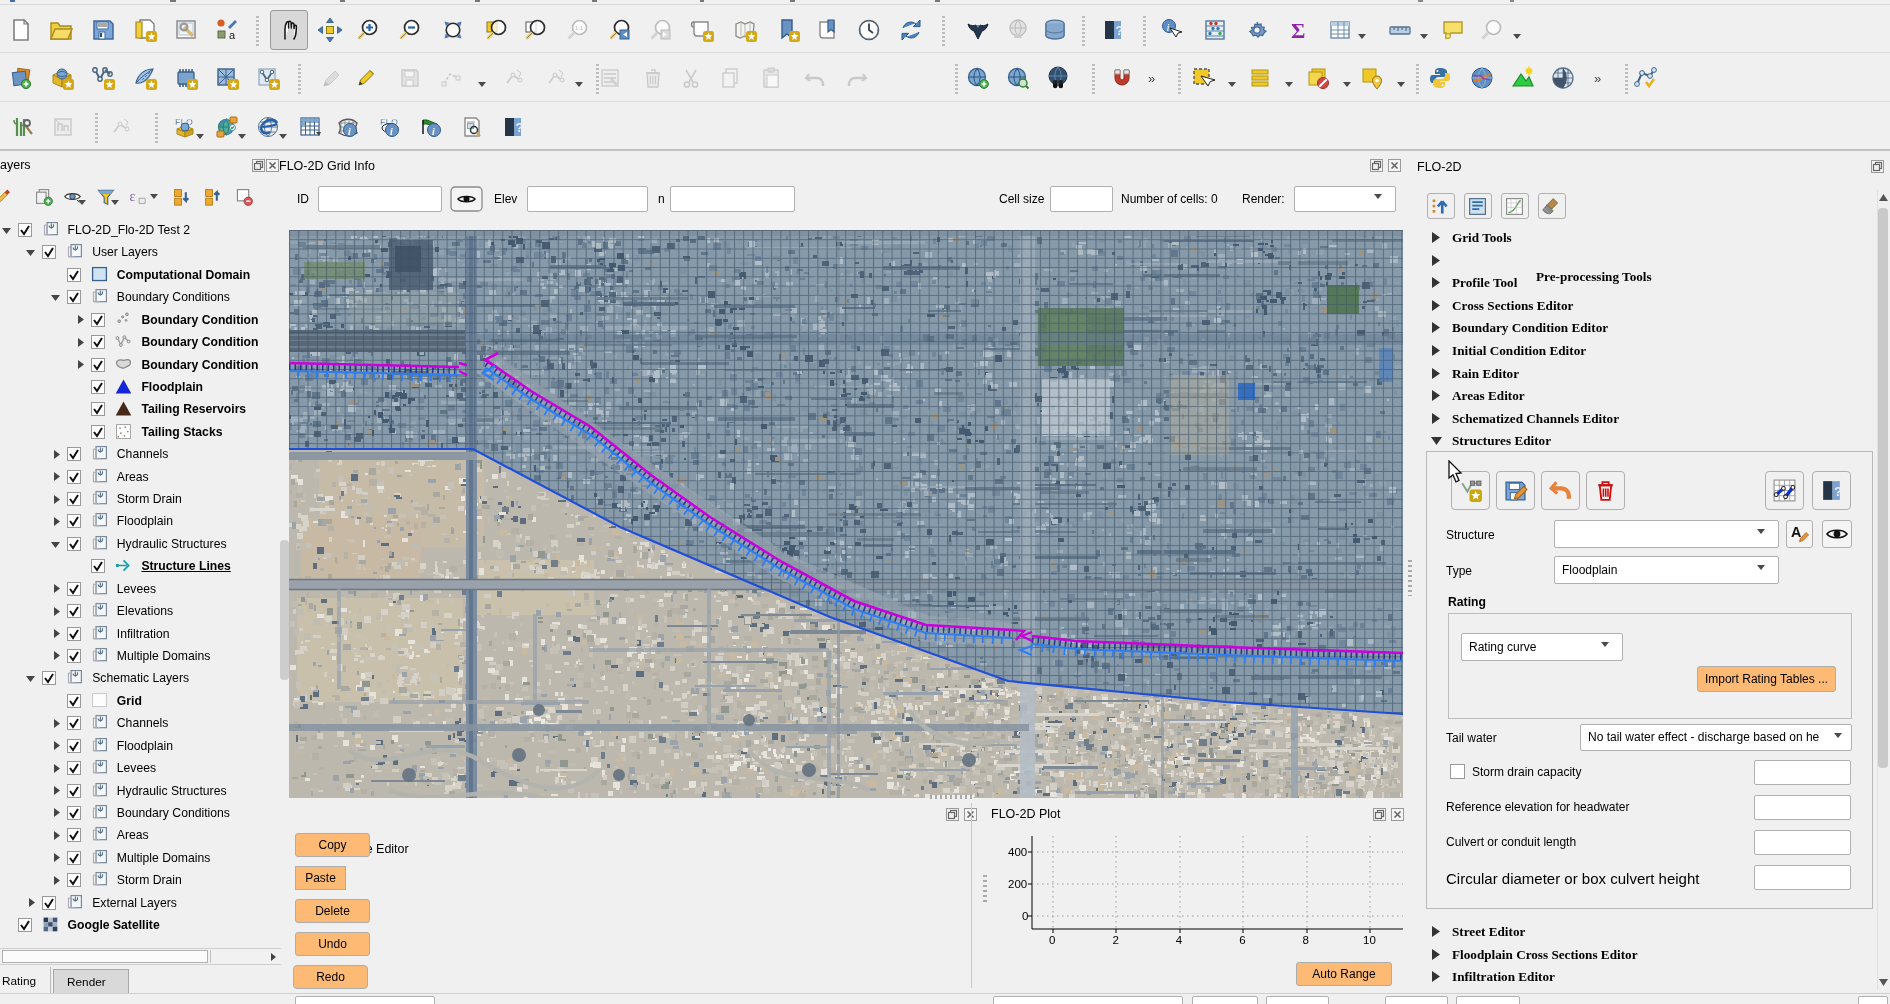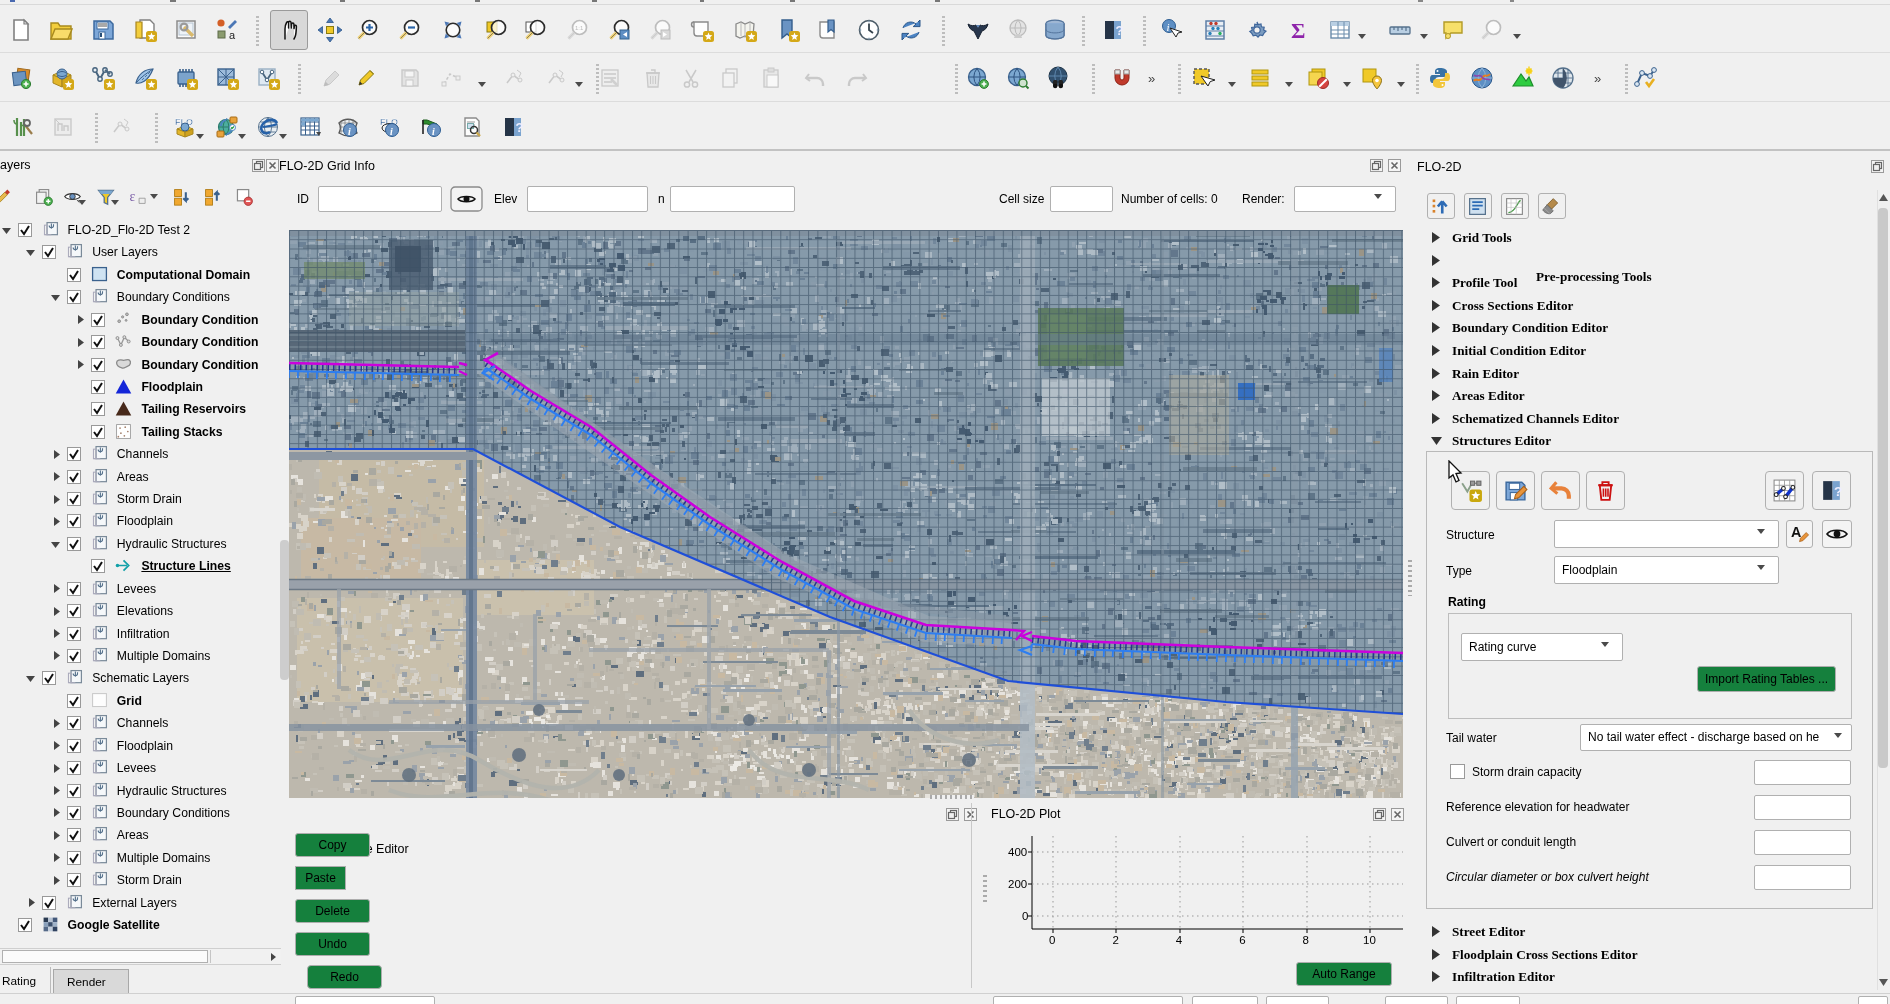--- a/index.html
+++ b/index.html
@@ -1,18 +1,18 @@
 <!DOCTYPE html>
 <html><head><meta charset="utf-8"><style>
 *{margin:0;padding:0;box-sizing:border-box}
 body{width:1890px;height:1004px;background:#f0f0f0;font-family:"Liberation Sans",sans-serif;overflow:hidden;position:relative}
 .ab{position:absolute}
 .txt{position:absolute;font-size:12px;color:#000;white-space:nowrap}
 .inp{position:absolute;background:#fff;border:1px solid #b0b0b0;border-radius:2px}
-.btn{position:absolute;background:#15803d;border:1px solid #adadad;border-radius:3px;font-size:12px;color:#000;text-align:center}
+.btn{position:absolute;background:#fdba74;border:1px solid #adadad;border-radius:3px;font-size:12px;color:#000;text-align:center}
 .combo{position:absolute;background:#fff;border:1px solid #b0b0b0;border-radius:2px}
 .carr{position:absolute;width:0;height:0;border-left:4.5px solid transparent;border-right:4.5px solid transparent;border-top:6px solid #4a4a4a}
 .tbtn{position:absolute;border:1px solid #b0b0b0;border-radius:3px;background:#f0f0f0}
 </style></head><body>
 <div class="ab" style="left:0;top:4px;width:1890px;height:1px;background:#d9d9d9"></div>
 <div class="ab" style="left:10px;top:0;width:5px;height:2px;background:#4a6ab0"></div>
 <div class="ab" style="left:170px;top:0;width:6px;height:2px;background:#777"></div>
 <div class="ab" style="left:340px;top:0;width:5px;height:2px;background:#777"></div>
 <div class="ab" style="left:475px;top:0;width:5px;height:2px;background:#777"></div>
 <div class="ab" style="left:592px;top:0;width:5px;height:2px;background:#777"></div>
@@ -1206,21 +1206,21 @@
     <rect x="2.5" y="4.5" width="6" height="6" fill="#f0f0f0" stroke="#666" stroke-width="1.2"></rect>
   </svg>
 <svg class="ab" style="left:964px;top:808px;" width="13" height="13" viewBox="0 0 13 13">
     <rect x=".5" y=".5" width="12" height="12" fill="#f4f4f4" stroke="#9a9a9a"></rect>
     <path d="M3.5 9.5l6-6M3.5 3.5l6 6" stroke="#666" stroke-width="1.6"></path>
   </svg>
 <div class="btn" style="left:295px;top:833px;width:75px;height:24px;line-height:22px;border-radius:3px">Copy</div>
 <div class="btn" style="left:295px;top:866px;width:51px;height:24px;line-height:22px;border-radius:0">Paste</div>
 <div class="btn" style="left:295px;top:899px;width:75px;height:24px;line-height:22px;border-radius:3px">Delete</div>
 <div class="btn" style="left:295px;top:932px;width:75px;height:24px;line-height:22px;border-radius:3px">Undo</div>
-<div class="btn" style="left:307px;top:965px;width:75px;height:24px;line-height:22px;border-radius:4px">Redo</div>
+<div class="btn" style="left:293px;top:965px;width:75px;height:24px;line-height:22px;border-radius:4px">Redo</div>
 <div class="ab" style="left:971px;top:803px;width:1px;height:185px;background:#c8c8c8"></div>
 <div class="ab" style="left:983px;top:875px;width:4px;height:30px;background:repeating-linear-gradient(#aaa 0 2px,#f0f0f0 2px 5px)"></div>
 <div class="txt" style="left:991px;top:807px;font-size:12.5px;font-weight:400;color:#000;">FLO-2D Plot</div>
 <svg class="ab" style="left:1373px;top:808px;" width="13" height="13" viewBox="0 0 13 13">
     <rect x=".5" y=".5" width="12" height="12" fill="#f4f4f4" stroke="#9a9a9a"></rect>
     <rect x="4.5" y="2.5" width="6" height="6" fill="none" stroke="#666" stroke-width="1.2"></rect>
     <rect x="2.5" y="4.5" width="6" height="6" fill="#f0f0f0" stroke="#666" stroke-width="1.2"></rect>
   </svg>
 <svg class="ab" style="left:1391px;top:808px;" width="13" height="13" viewBox="0 0 13 13">
     <rect x=".5" y=".5" width="12" height="12" fill="#f4f4f4" stroke="#9a9a9a"></rect>
@@ -1409,21 +1409,21 @@
 <div class="carr" style="left:1834px;top:733px;border-top-width:5px;border-left-width:4px;border-right-width:4px"></div>
 <svg class="ab" style="left:1450px;top:764px;" width="15" height="15" viewBox="0 0 15 15">
     <rect x=".5" y=".5" width="14" height="14" fill="#fff" stroke="#999"></rect>
   </svg>
 <div class="txt" style="left:1472px;top:765px;font-size:12px;font-weight:400;color:#000;">Storm drain capacity</div>
 <div class="inp" style="left:1754px;top:760px;width:97px;height:25px"></div>
 <div class="txt" style="left:1446px;top:800px;font-size:12px;font-weight:400;color:#000;">Reference elevation for headwater</div>
 <div class="inp" style="left:1754px;top:795px;width:97px;height:25px"></div>
 <div class="txt" style="left:1446px;top:835px;font-size:12px;font-weight:400;color:#000;">Culvert or conduit length</div>
 <div class="inp" style="left:1754px;top:830px;width:97px;height:25px"></div>
-<div class="txt" style="left:1446px;top:870px;font-size:12px;font-weight:400;color:#000;font-style:italic;">Circular diameter or box culvert height</div>
+<div class="txt" style="left:1446px;top:870px;font-size:15px;font-weight:400;color:#000;">Circular diameter or box culvert height</div>
 <div class="inp" style="left:1754px;top:865px;width:97px;height:25px"></div>
 <svg class="ab" style="left:1431px;top:926.0px;" width="10" height="11" viewBox="0 0 10 11">
     <path d="M1 0l8 5.5L1 11z" fill="#333"></path>
   </svg>
 <div class="txt" style="left:1452px;top:924.0px;font-size:13.2px;font-weight:700;color:#000;font-family:'Liberation Serif',serif;">Street Editor</div>
 <svg class="ab" style="left:1431px;top:948.5px;" width="10" height="11" viewBox="0 0 10 11">
     <path d="M1 0l8 5.5L1 11z" fill="#333"></path>
   </svg>
 <div class="txt" style="left:1452px;top:946.5px;font-size:13.2px;font-weight:700;color:#000;font-family:'Liberation Serif',serif;">Floodplain Cross Sections Editor</div>
 <svg class="ab" style="left:1431px;top:971.0px;" width="10" height="11" viewBox="0 0 10 11">

